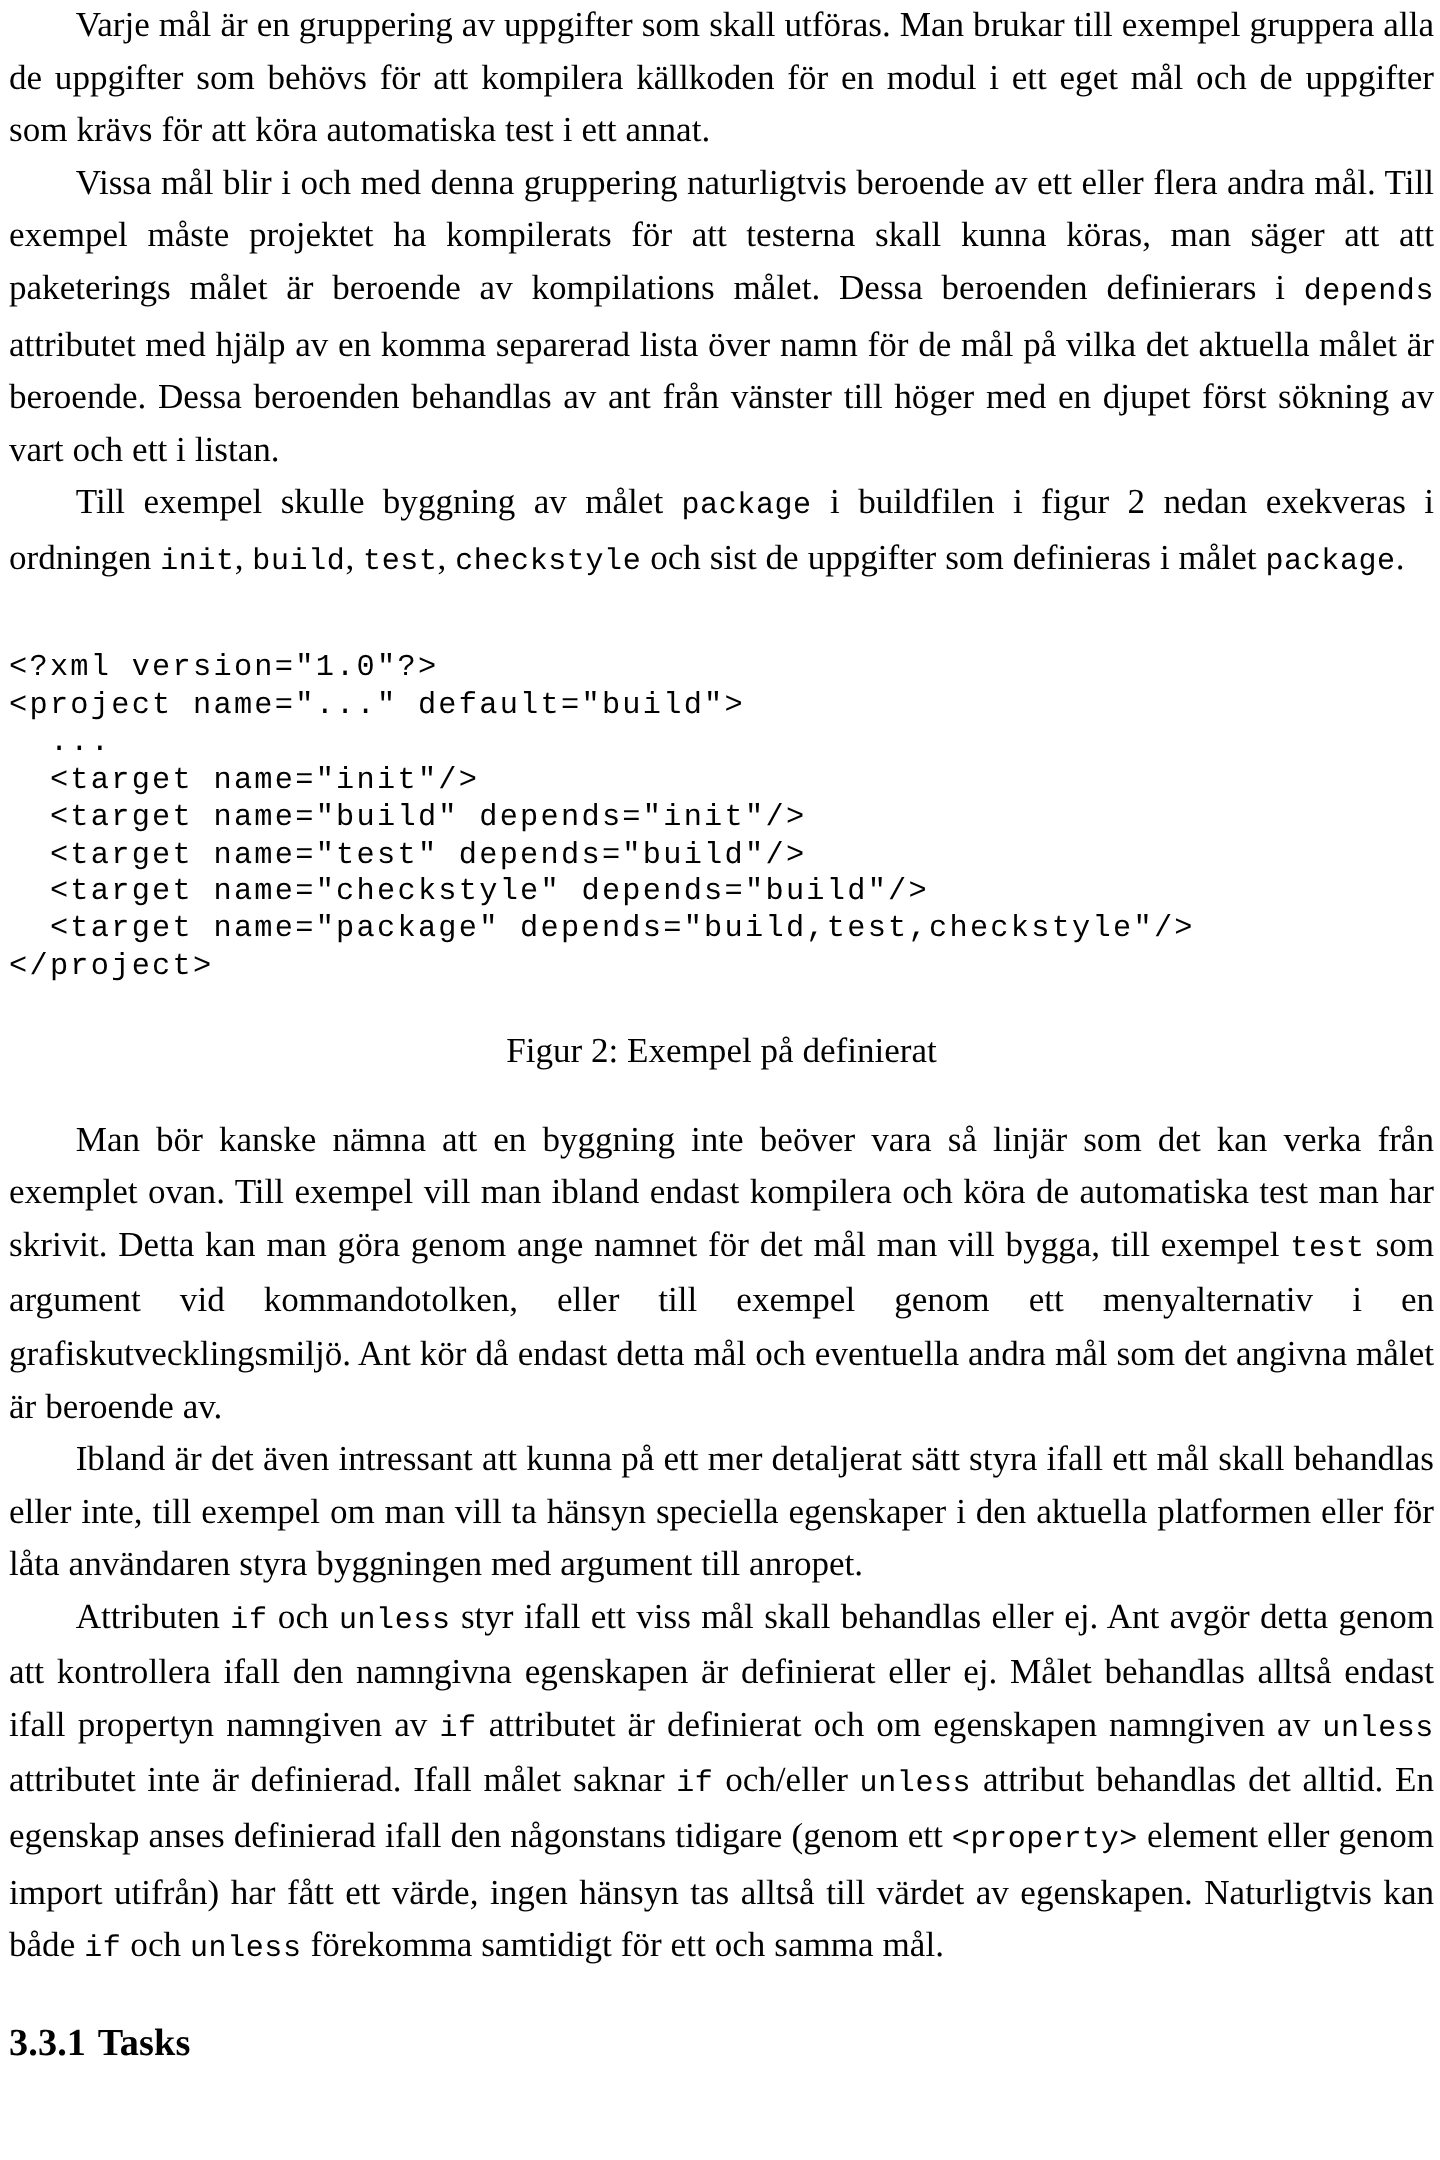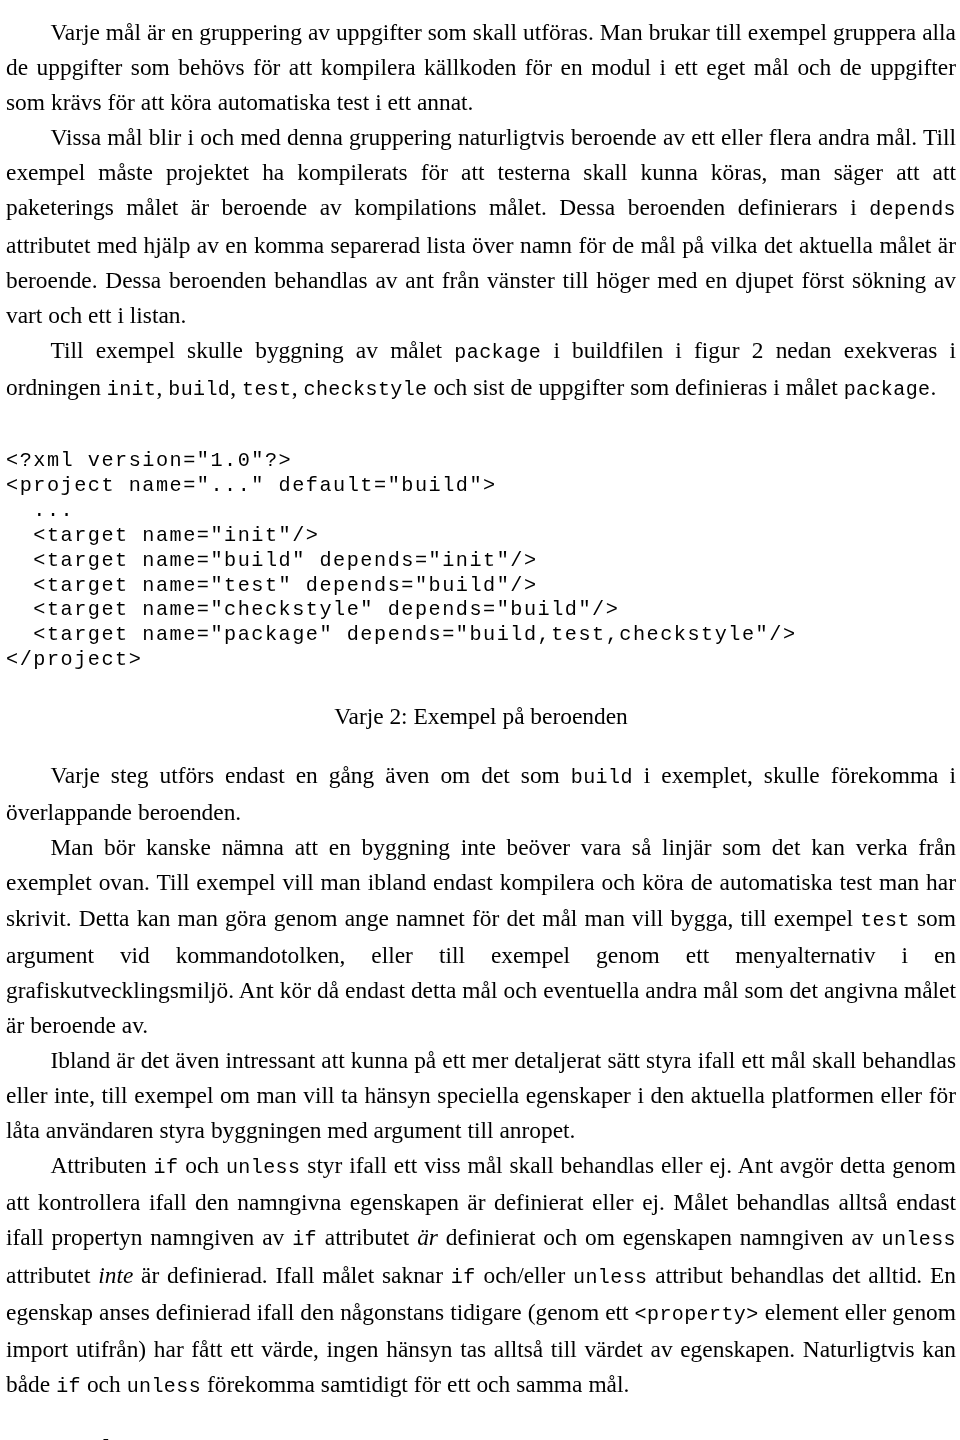--- a/index.html
+++ b/index.html
@@ -14,21 +14,21 @@
     overflow: hidden;
     font-family: "Liberation Serif", "DejaVu Serif", serif;
     color: #000000;
   }
 
   .page {
     width: 960px;
     height: 1440px;
     position: relative;
     box-sizing: border-box;
-    padding: 15px 4px 0 6px;
+    padding: 0 4px 0 6px;
   }
 
   
   p.para {
     margin: 0;
     font-size: 23.4px;
     line-height: 35.1px;
     text-align: justify;
     text-justify: inter-word;
     -webkit-hyphens: none;
@@ -39,21 +39,20 @@
     text-indent: 1.9em;
   }
 
   
   .tt {
     font-family: "Liberation Mono", "DejaVu Sans Mono", monospace;
     font-size: 20px;
     letter-spacing: 0.02em;
   }
   .it {
-    font-style: italic;
   }
 
   
   .figure {
     margin: 0;
   }
   pre.code {
     margin: 0;
     font-family: "Liberation Mono", "DejaVu Sans Mono", monospace;
     font-size: 20.2px;
@@ -111,28 +110,25 @@
     <pre class="code">&lt;?xml version="1.0"?&gt;
 &lt;project name="..." default="build"&gt;
   ...
   &lt;target name="init"/&gt;
   &lt;target name="build" depends="init"/&gt;
   &lt;target name="test" depends="build"/&gt;
   &lt;target name="checkstyle" depends="build"/&gt;
   &lt;target name="package" depends="build,test,checkstyle"/&gt;
 &lt;/project&gt;</pre>
     <div class="sp-fig-cap"></div>
-    <div class="caption">Varje 2: Exempel på beroenden</div>
+    <div class="caption">Figur 2: Exempel på definierat</div>
   </div>
 
   <div class="sp-after-fig"></div>
 
-  <p class="para indent">
-    <span>Varje steg utförs endast en gång även om det som </span><span class="tt">build</span><span> i exemplet, skulle förekomma i överlappande beroenden.</span>
-  </p>
 
   <p class="para indent">
     <span>Man bör kanske nämna att en byggning inte beöver vara så linjär som det kan verka från exemplet ovan. Till exempel vill man ibland endast kompilera och köra de automatiska test man har skrivit. Detta kan man göra genom ange namnet för det mål man vill bygga, till exempel </span><span class="tt">test</span><span> som argument vid kommandotolken, eller till exempel genom ett menyalternativ i en grafiskutvecklingsmiljö. Ant kör då endast detta mål och eventuella andra mål som det angivna målet är beroende av.</span>
   </p>
 
   <p class="para indent">
     <span>Ibland är det även intressant att kunna på ett mer detaljerat sätt styra ifall ett mål skall behandlas eller inte, till exempel om man vill ta hänsyn speciella egenskaper i den aktuella platformen eller för låta användaren styra byggningen med argument till anropet.</span>
   </p>
 
   <p class="para indent">

